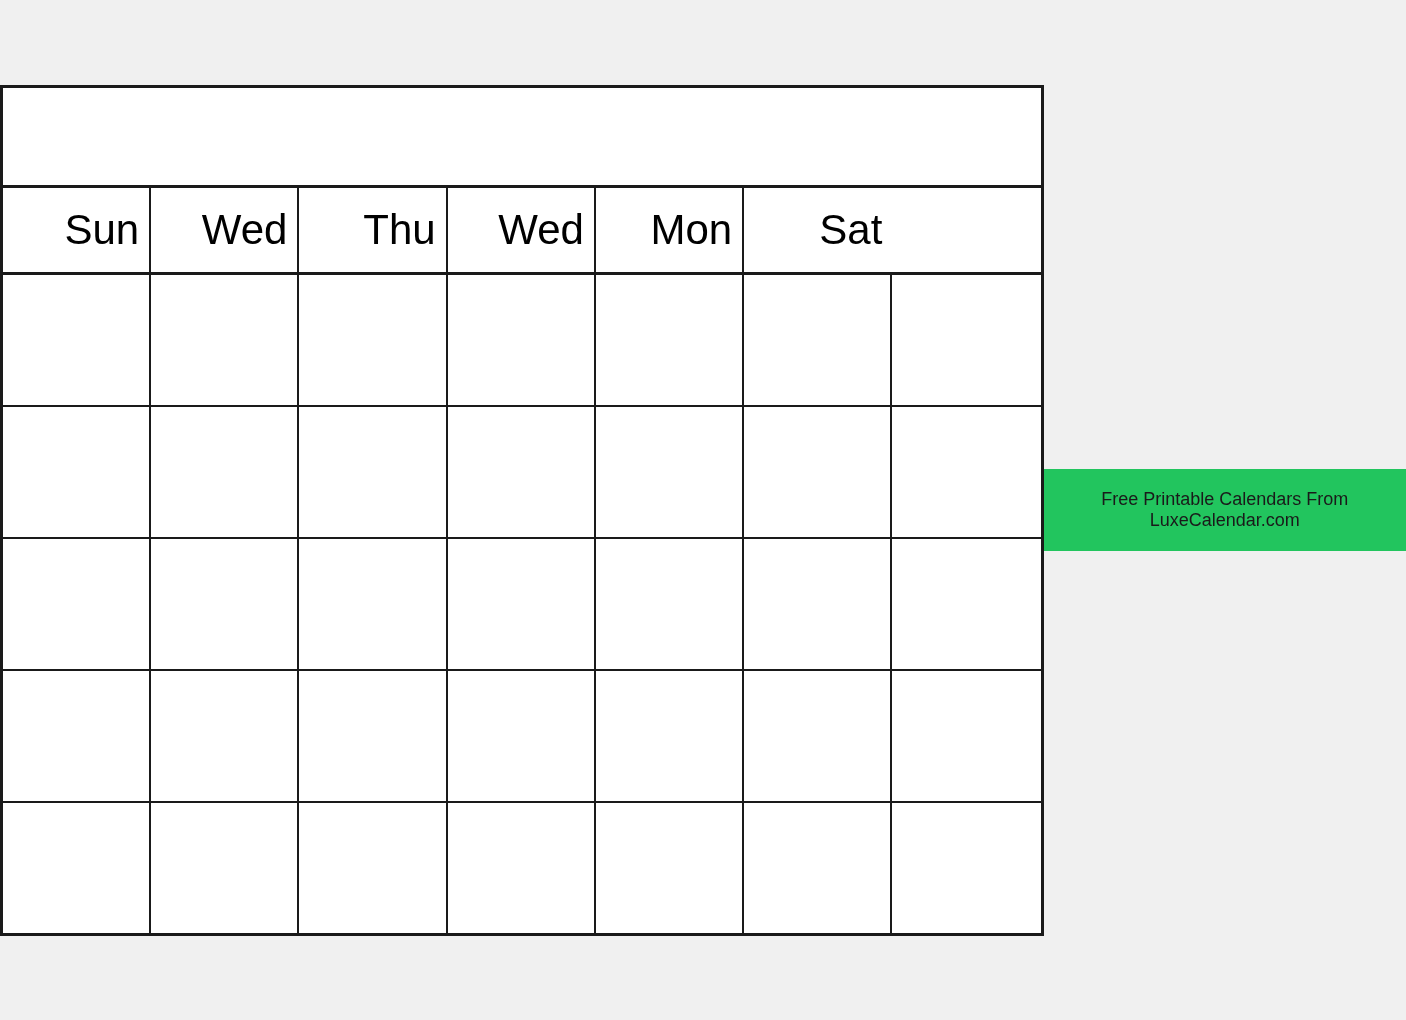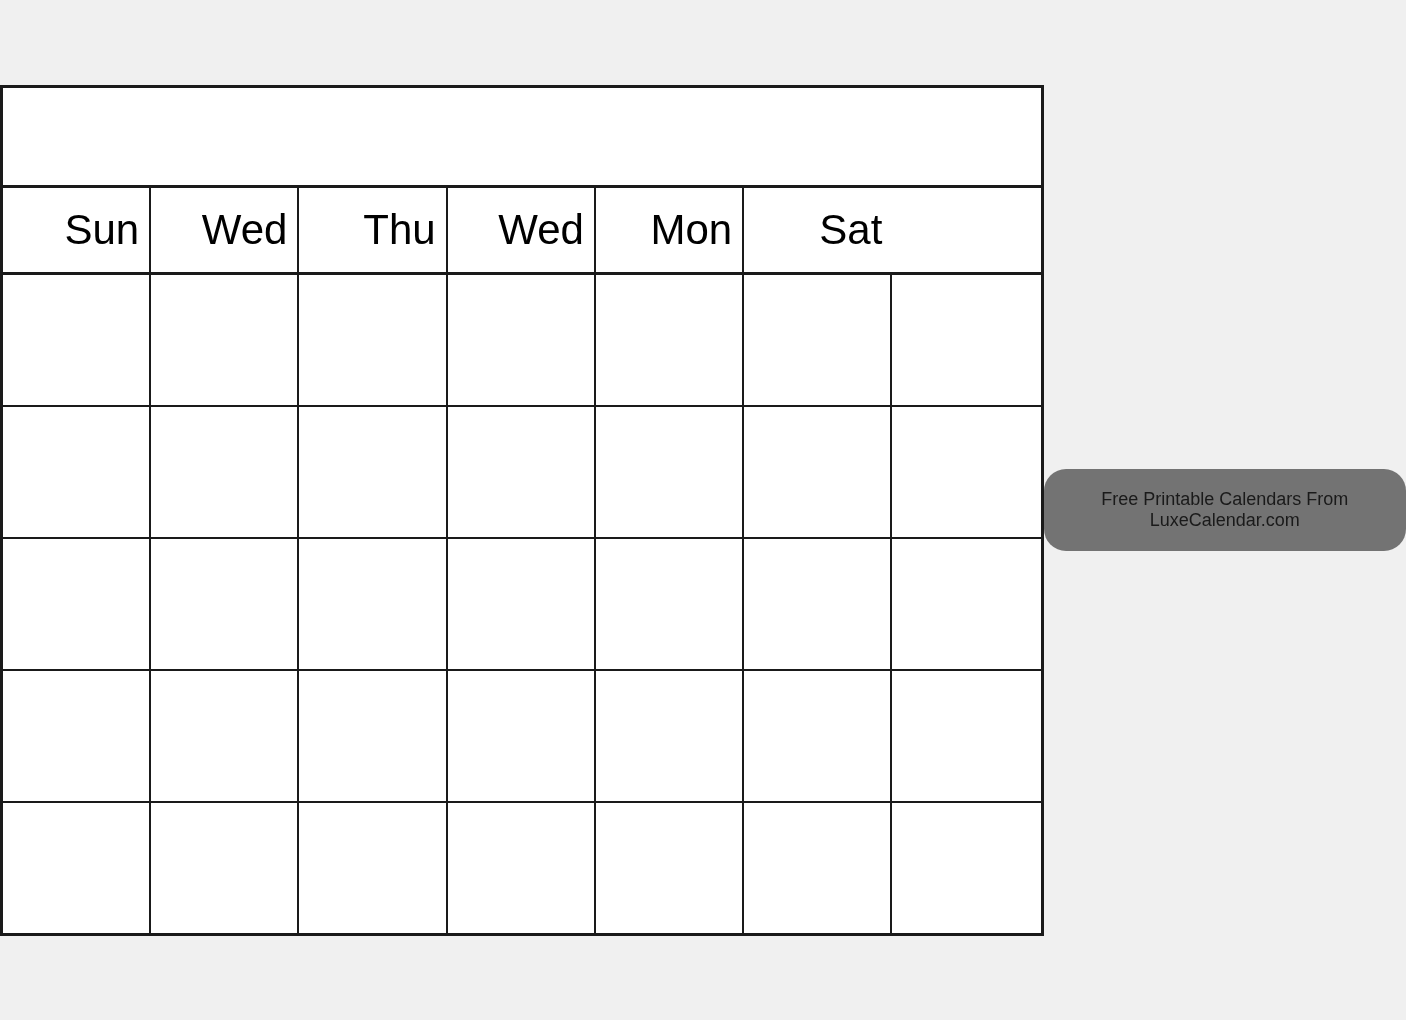--- a/index.html
+++ b/index.html
@@ -73,22 +73,21 @@
 
     .calendar-cell:last-child {
       border-right: none;
     }
 
     .footer {
       text-align: center;
       padding: 20px;
       font-size: 18px;
       color: #1a1a1a;
-      background: #737373;
-      border-radius: 22px;
+      background: #22c55e;
     }
   </style>
 </head>
 <body>
 
 <div class="page">
   <div class="title-row"></div>
 
   <div class="header-row">
     <div class="header-cell">Sun</div>

